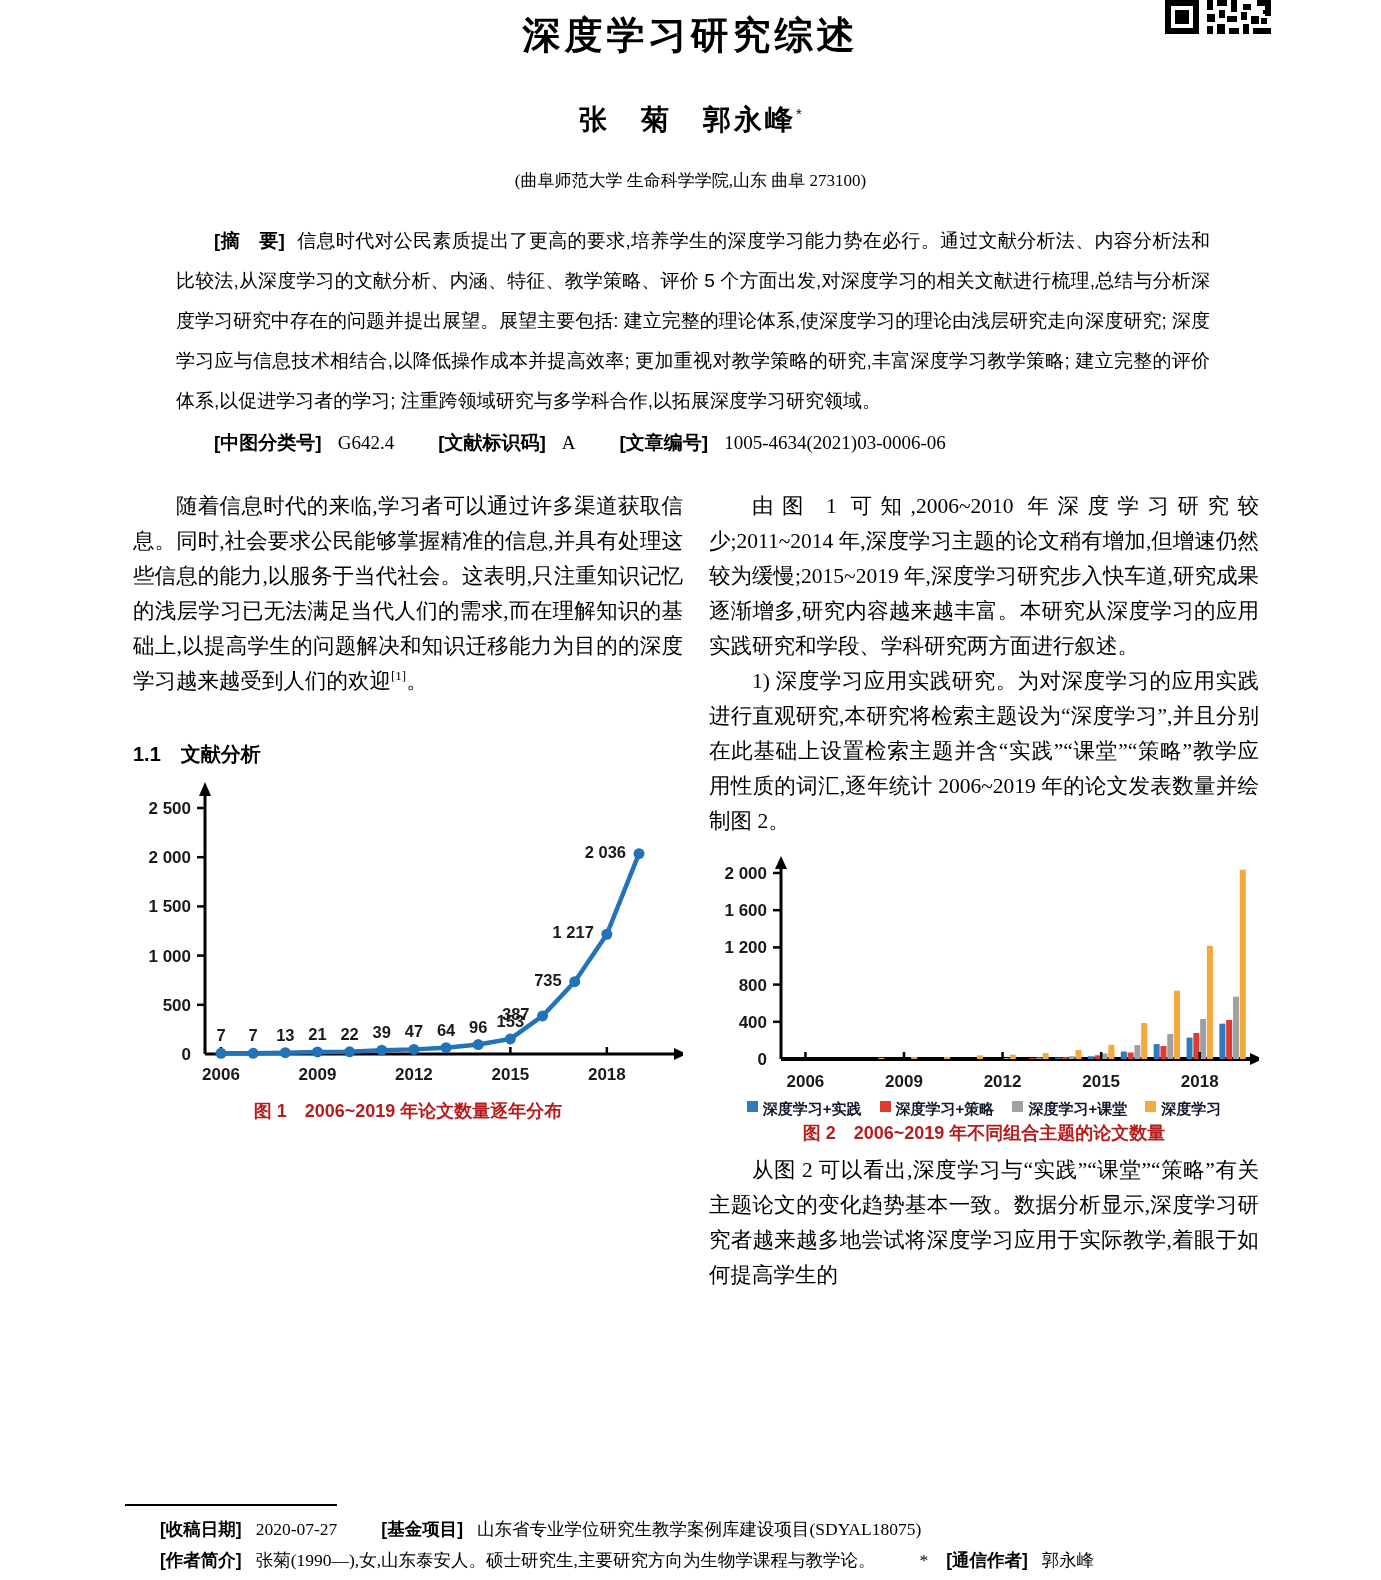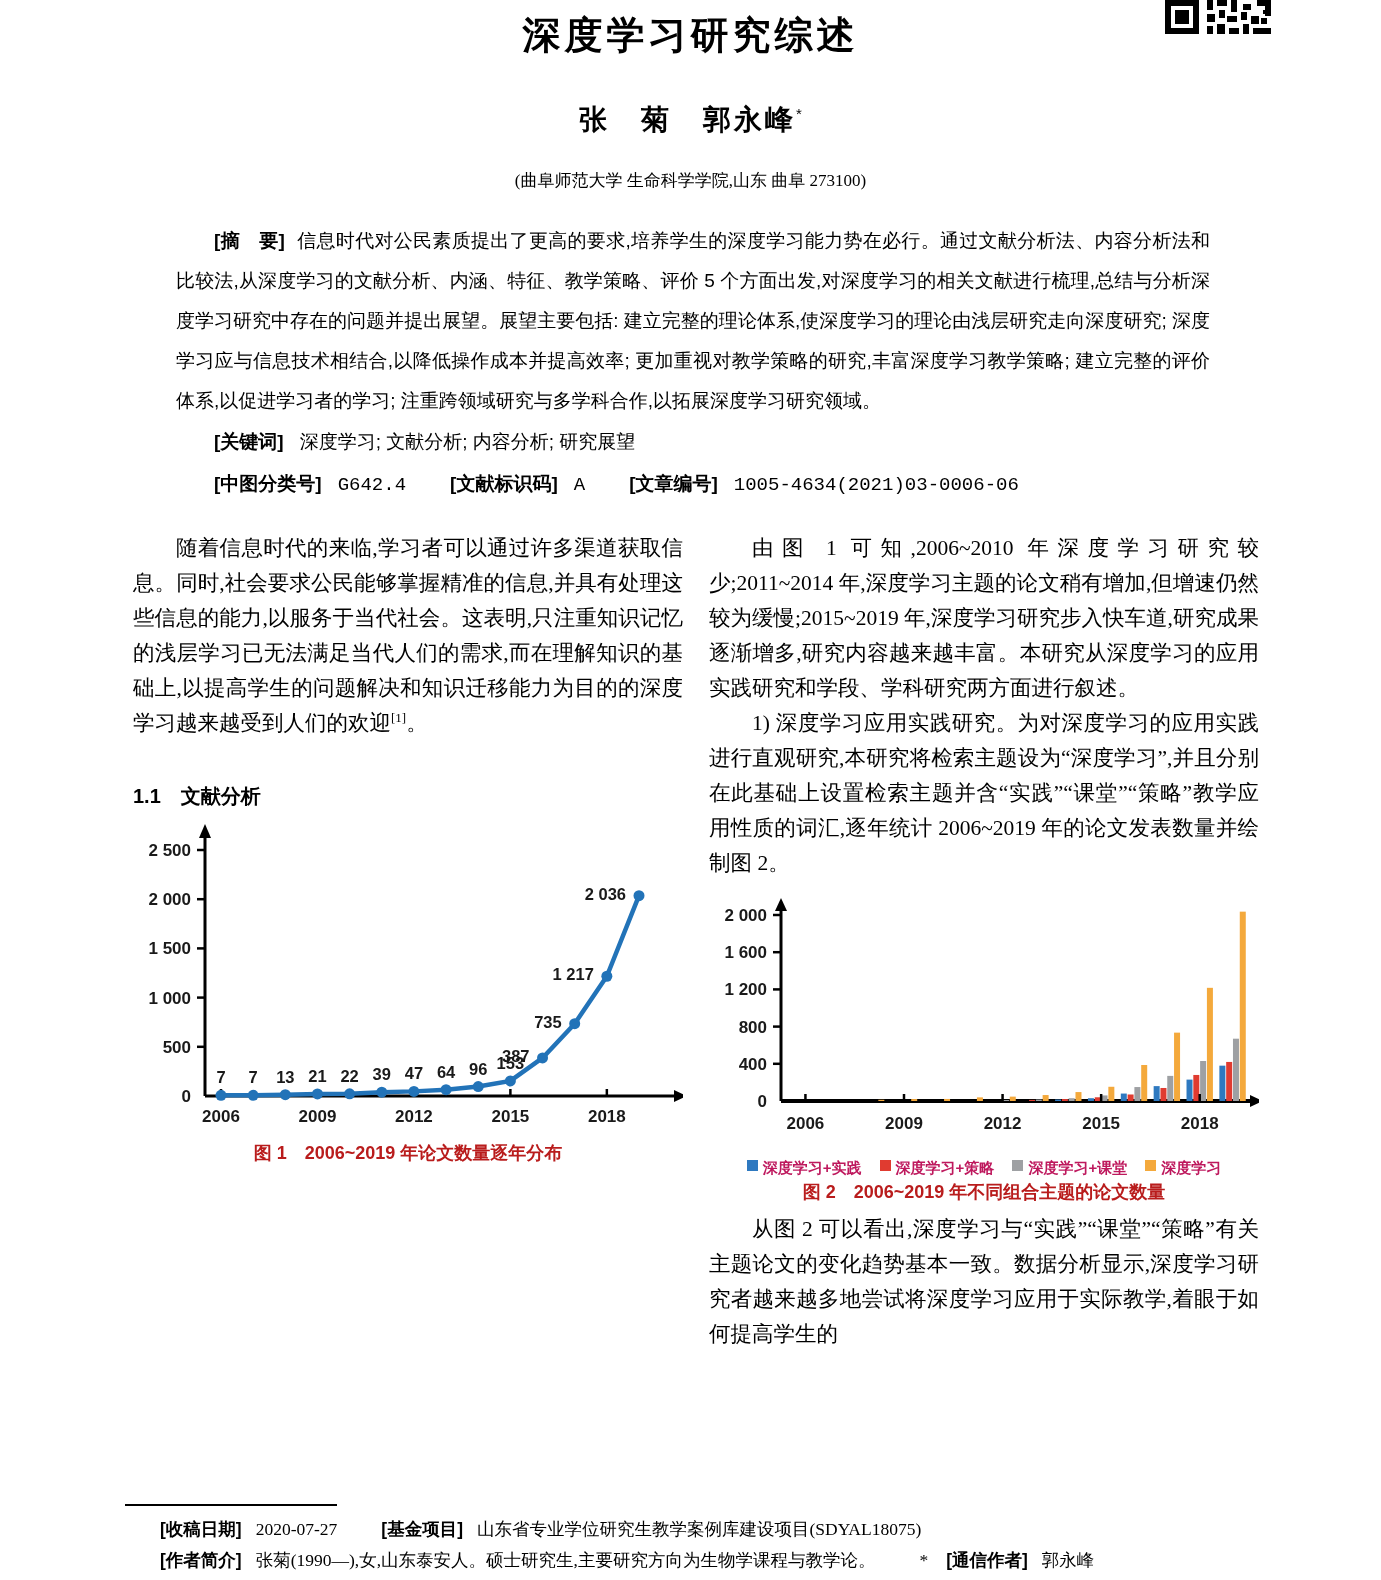--- a/index.html
+++ b/index.html
@@ -16,38 +16,38 @@
   
   .abstract{margin:32px 171px 0 176px;font:19px/40px "Liberation Sans",sans-serif;
             text-align:justify;text-indent:2em;color:#000;}
   .abstract .lbl{font-weight:bold;margin-right:12px;}
   .kwline{margin:1px 171px 0 176px;font:19px/40px "Liberation Sans",sans-serif;
           text-indent:2em;color:#000;}
   .kwline .lbl{font-weight:bold;margin-right:16px;}
   .metaline{margin:2px 171px 0 176px;font:19px/40px "Liberation Sans",sans-serif;
             text-indent:2em;color:#000;}
   .metaline .lbl{font-weight:bold;}
-  .metaline .val{font-family:Liberation Mono, monospace;margin:0 44px 0 16px;text-align:center;}
+  .metaline .val{font-family:Liberation Serif, serif;margin:0 44px 0 16px;text-align:center;}
   .metaline .val:last-child{margin-right:0;}
   
   .columns{display:flex;gap:26px;margin:26px 122px 0 133px;}
   .col{width:550px;}
   .body-para{margin:0;font:21.5px/35px "Liberation Serif",serif;text-align:justify;
              text-indent:2em;color:#000;}
   .body-para + .body-para{margin-top:0;}
   .ref{font-size:13px;vertical-align:super;line-height:0;}
   h2.sec{margin:33px 0 0;font:bold 23px/1 "Liberation Sans",sans-serif;color:#000;}
   h2.sec .sec-num{margin-right:28px;}
   h3.subsec{margin:45px 0 0;font:bold 20px/1 "Liberation Sans",sans-serif;color:#000;}
   h3.subsec .sec-num{margin-right:20px;}
   .after-h3{margin-top:26px;}
   figure{margin:14px 0 0;text-align:center;}
   figcaption{margin-top:6px;font:bold 18px/1.3 "Liberation Sans",sans-serif;color:#b91c1c;}
-  .legend{display:flex;justify-content:center;align-items:flex-end;gap:18px;margin-top:19px;
-          font:bold 15px/1 "Liberation Sans",sans-serif;color:#be185d;}
+  .legend{display:flex;justify-content:center;align-items:flex-end;gap:18px;margin-top:2px;
+          font:bold 15px/1 "Liberation Sans",sans-serif;color:#0f172a;}
   .legend .item{display:inline-flex;align-items:flex-start;}
   .legend .sw{width:11px;height:11px;display:inline-block;margin:0 5px 0 0;}
   .fig2-para{margin-top:8px;}
   
   .footnote{position:absolute;left:0;right:12px;bottom:4px;padding-left:160px;
             font:17.5px/31px "Liberation Serif",serif;color:#000;}
   .footnote .rule{width:212px;border-top:2px solid #000;margin:0 0 8px -35px;}
   .footnote p{margin:0;}
   .footnote .lbl{font-family:"Liberation Sans",sans-serif;font-weight:bold;margin-right:14px;}
   .footnote .gap{display:inline-block;width:44px;}
@@ -87,21 +87,20 @@
   </svg>
 
   <h1 class="hdr-title">深度学习研究综述</h1>
 
   <div class="authors"><span>张　菊　郭永峰</span><sup>*</sup></div>
 
   <div class="affil">(曲阜师范大学 生命科学学院,山东 曲阜 273100)</div>
 
   <p class="abstract"><span class="lbl">[摘　要]</span><span>信息时代对公民素质提出了更高的要求,培养学生的深度学习能力势在必行。通过文献分析法、内容分析法和比较法,从深度学习的文献分析、内涵、特征、教学策略、评价 5 个方面出发,对深度学习的相关文献进行梳理,总结与分析深度学习研究中存在的问题并提出展望。展望主要包括: 建立完整的理论体系,使深度学习的理论由浅层研究走向深度研究; 深度学习应与信息技术相结合,以降低操作成本并提高效率; 更加重视对教学策略的研究,丰富深度学习教学策略; 建立完整的评价体系,以促进学习者的学习; 注重跨领域研究与多学科合作,以拓展深度学习研究领域。</span></p>
 
-  <p class="kwline"><span class="lbl">[关键词]</span><span>深度学习; 文献分析; 内容分析; 研究展望</span></p>
 
   <p class="metaline"><span class="lbl">[中图分类号]</span><span class="val">G642.4</span><span class="lbl">[文献标识码]</span><span class="val">A</span><span class="lbl">[文章编号]</span><span class="val">1005-4634(2021)03-0006-06</span></p>
 
   <div class="columns">
 
     <div class="col">
       <p class="body-para"><span>随着信息时代的来临,学习者可以通过许多渠道获取信息。同时,社会要求公民能够掌握精准的信息,并具有处理这些信息的能力,以服务于当代社会。这表明,只注重知识记忆的浅层学习已无法满足当代人们的需求,而在理解知识的基础上,以提高学生的问题解决和知识迁移能力为目的的深度学习越来越受到人们的欢迎</span><sup class="ref">[1]</sup><span>。</span></p>
 
 
       <h3 class="subsec"><span class="sec-num">1.1</span><span>文献分析</span></h3>

